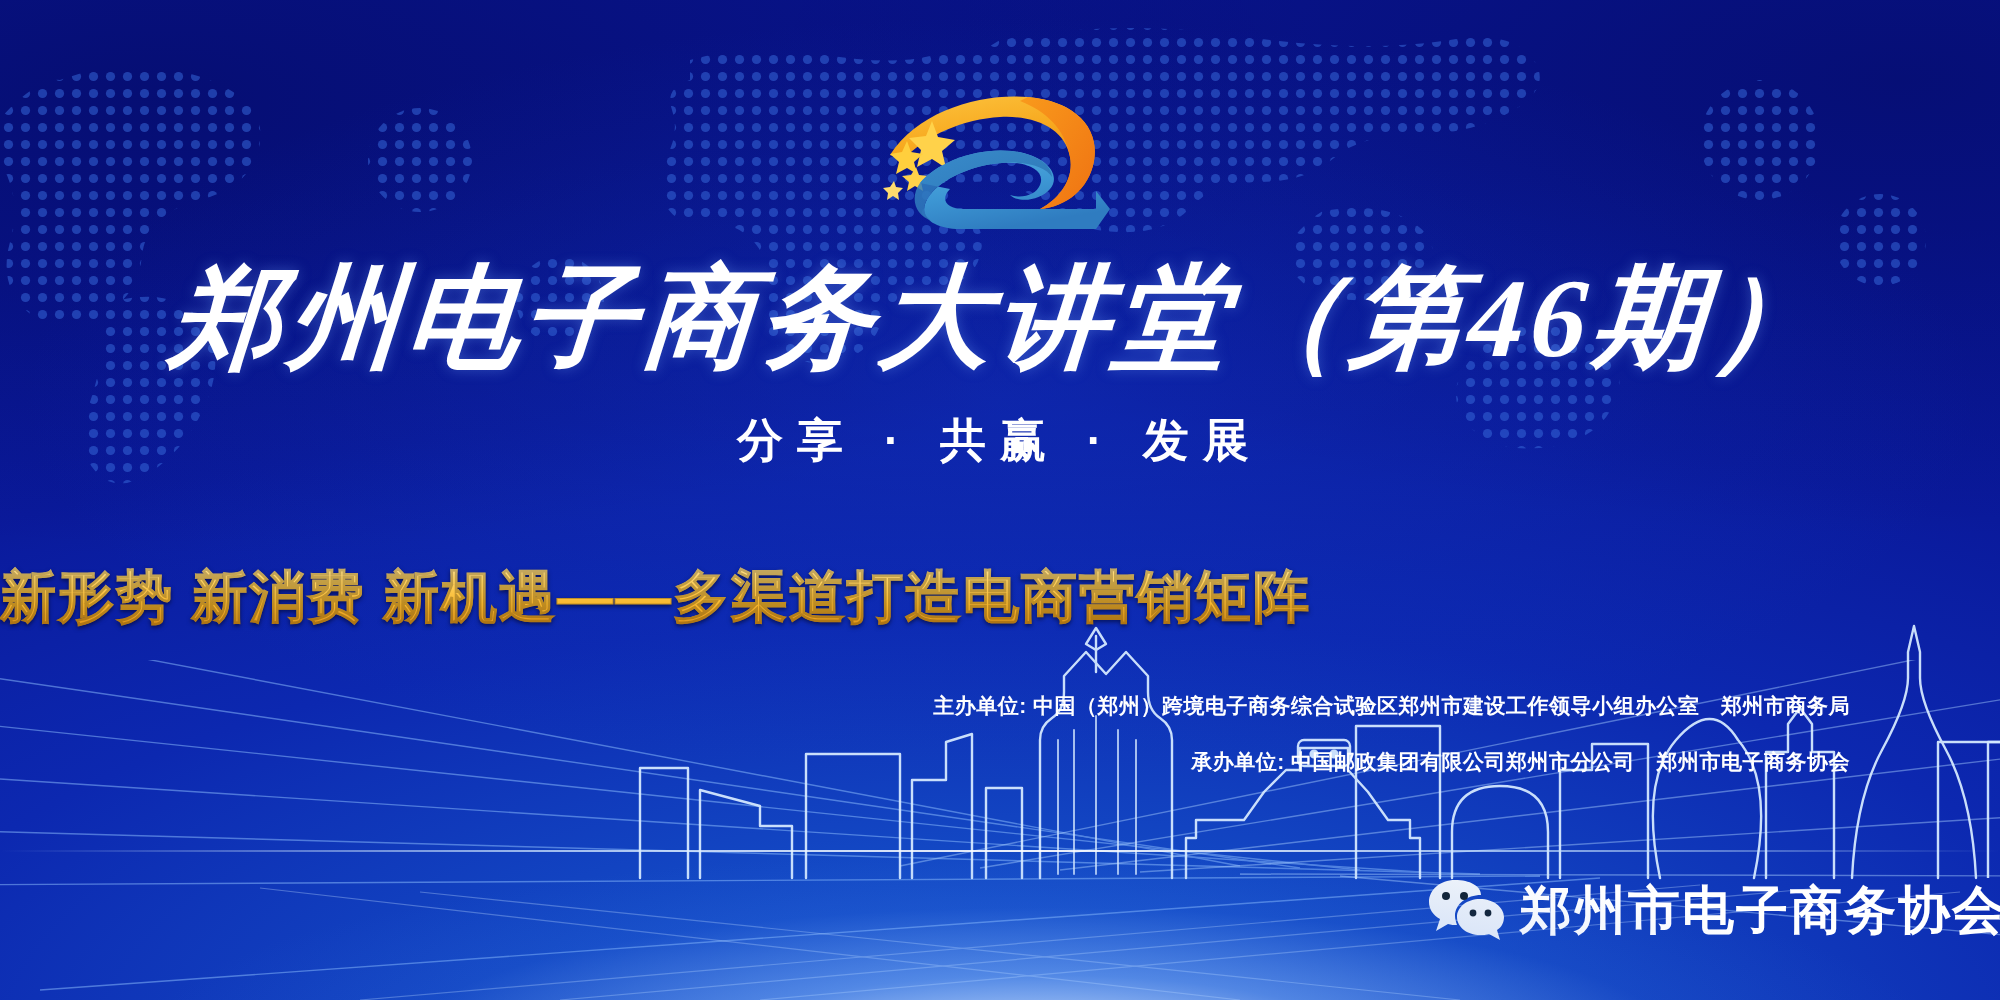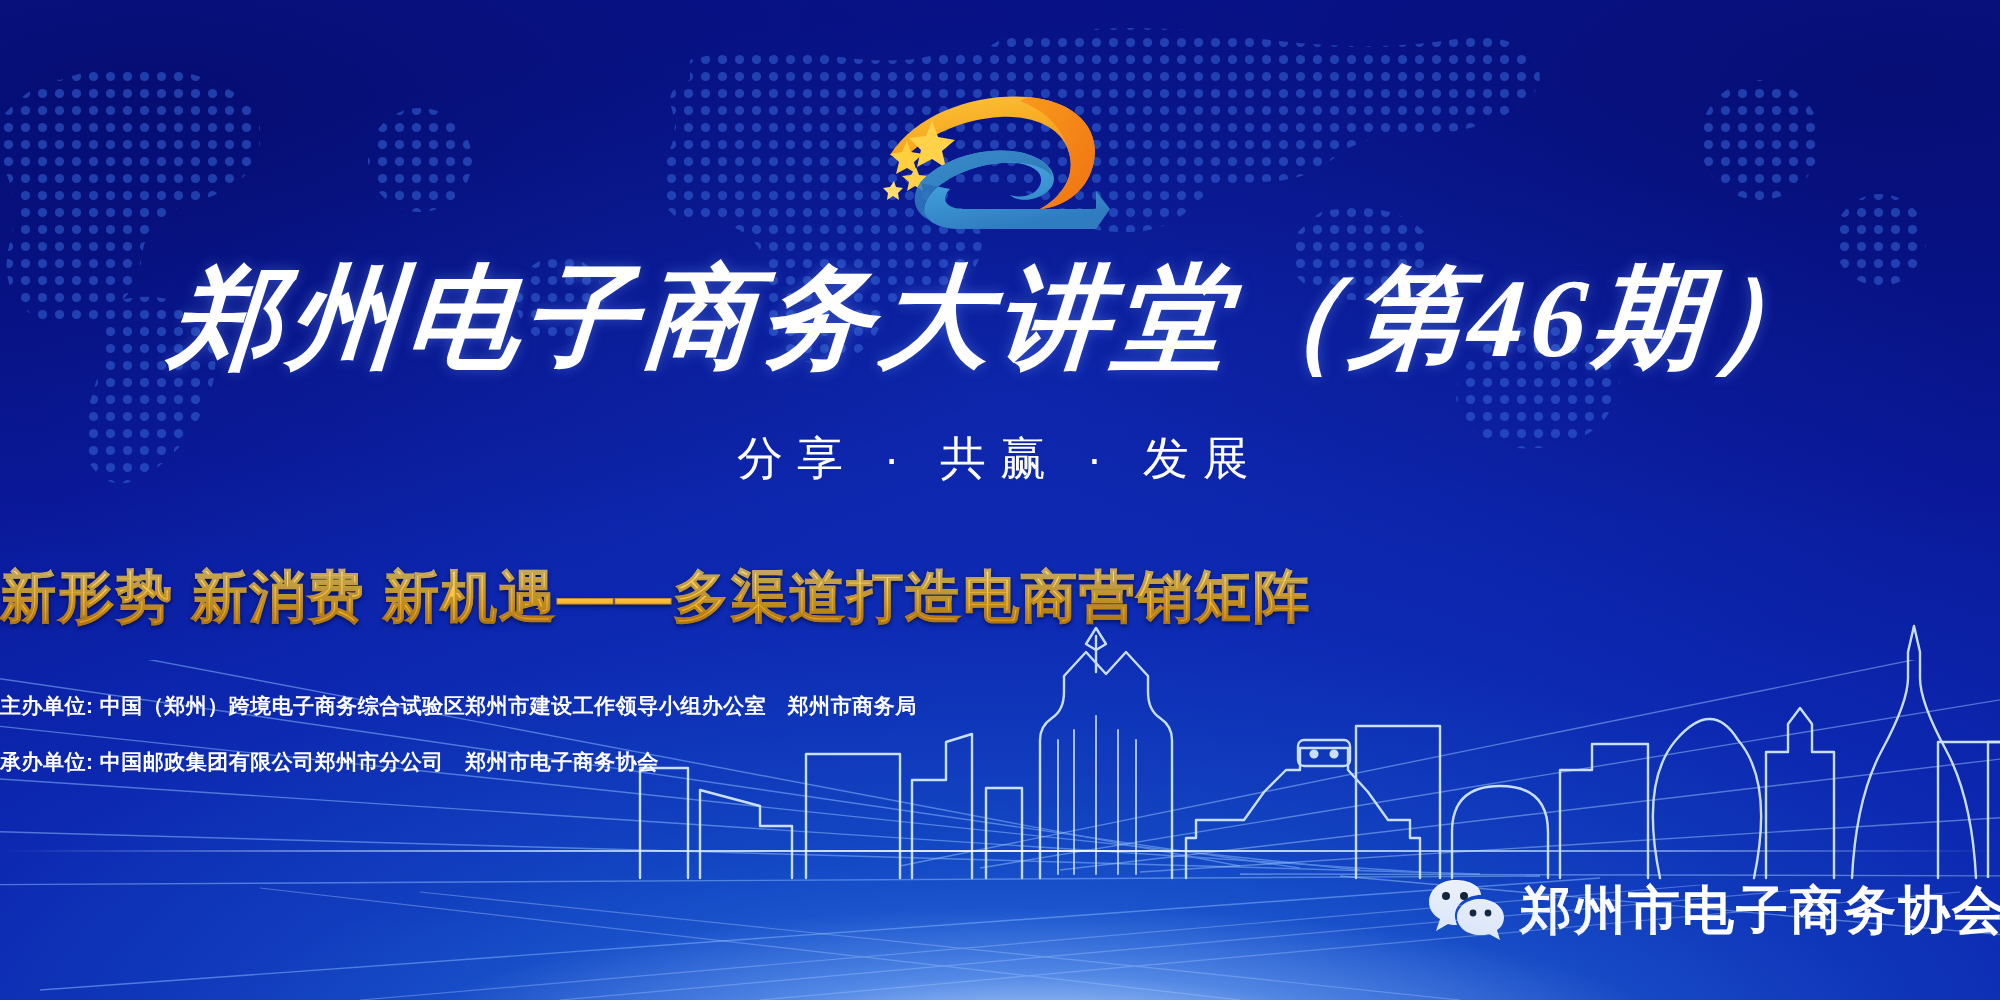--- a/index.html
+++ b/index.html
@@ -66,45 +66,45 @@
     font-size:112px;
     font-weight:700;
     font-style:italic;
     letter-spacing:6px;
     line-height:1.0;
     white-space:nowrap;
     text-shadow:0 0 14px rgba(120,170,255,0.35);
     transform:skewX(-4deg);
   }
   .subtitle{
-    position:absolute;left:0;top:428px;width:2000px;
+    position:absolute;left:0;top:410px;width:2000px;
     text-align:center;
     color:#ffffff;
     font-size:46px;
-    font-weight:400;
+    font-weight:700;
     letter-spacing:14px;
     white-space:nowrap;
   }
   .headline{
     position:absolute;left:0;top:560px;width:2000px;
     text-align:left;
     font-size:56px;
     font-weight:900;
     letter-spacing:2px;
     white-space:nowrap;
     background:linear-gradient(180deg,#ffe9a8 0%,#ffd463 26%,#f9b82e 58%,#e0951a 86%,#d98a12 100%);
     -webkit-background-clip:text;
     background-clip:text;
     color:transparent;
     -webkit-text-stroke:1px rgba(40,25,0,0.28);
     filter:drop-shadow(0 2px 2px rgba(0,0,20,0.55));
   }
   .org-lines{
     position:absolute;left:0;top:692px;width:1850px;
-    text-align:left;
+    text-align:right;
   }
   .org-line{
     color:#ffffff;
     font-size:21px;
     font-weight:700;
     letter-spacing:0.5px;
     white-space:nowrap;
     margin-bottom:28px;
   }
 

